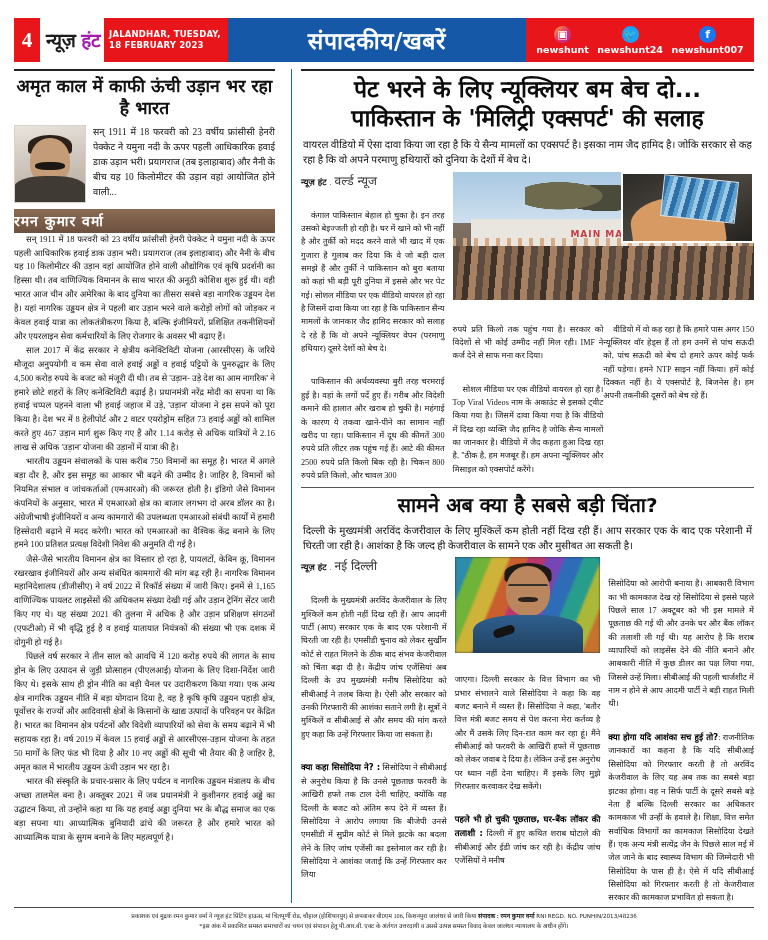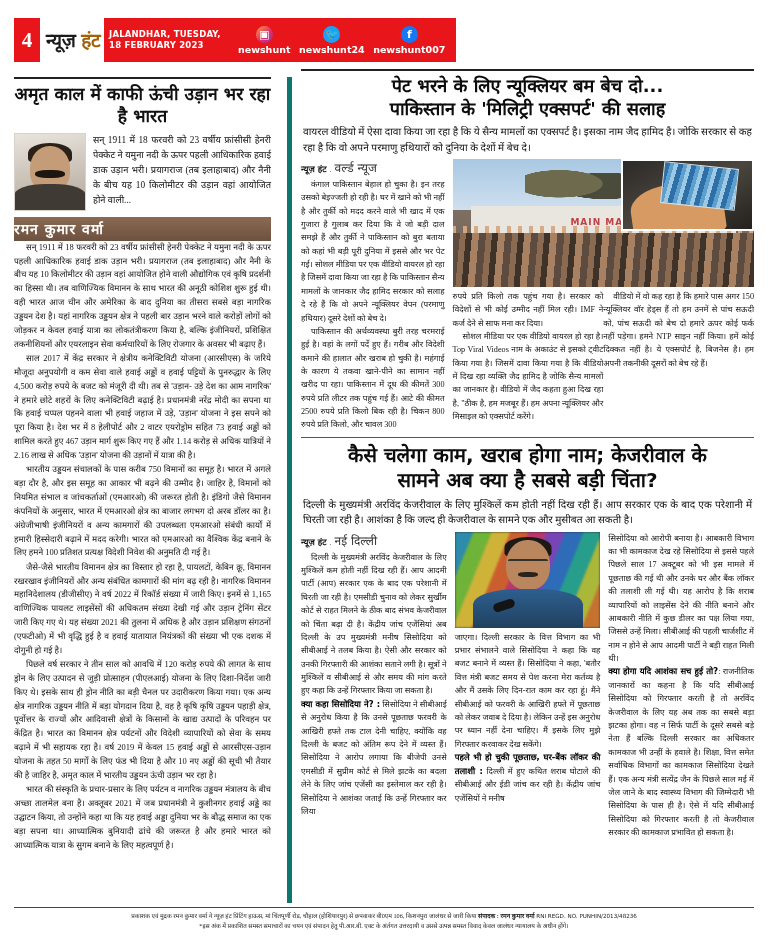--- a/index.html
+++ b/index.html
@@ -43,21 +43,21 @@
     padding: 0 4px 0 6px;
   }
   .mh-logo-txt {
     font-family: "DejaVu Sans", sans-serif;
     font-size: 19px;
     font-weight: bold;
     color: #1b1b1b;
     letter-spacing: -0.5px;
     white-space: nowrap;
   }
-  .mh-logo-txt .red { color: #a16207; }
+  .mh-logo-txt .red { color: #a21caf; }
   .mh-date {
     background: #e8161b;
     color: #fff;
     display: flex;
     flex-direction: column;
     justify-content: center;
     padding: 0 7px 0 5px;
     font-family: "DejaVu Sans", sans-serif;
     font-size: 8.5px;
     font-weight: bold;
@@ -113,22 +113,21 @@
 
   
   .content {
     display: flex;
     margin: 7px 14px 0 14px;
     height: 834px;
   }
   .col-left {
     width: 278px;
     padding-right: 16px;
-    border-right: 5px solid #0f766e;
-    margin-top: 8px;
+    border-right: 1px solid #0f766e;
   }
   .col-right {
     flex: 1;
     padding-left: 9px;
     display: flex;
     flex-direction: column;
   }
 
   
   .ed-rule-top { border-top: 2px solid #222; margin-bottom: 4px; }
@@ -211,21 +210,21 @@
     text-indent: 12px;
     margin-bottom: 0.5px;
   }
 
   
   .art { }
   .art-rule { border-top: 2px solid #222; margin-bottom: 4px; }
   .art-headline {
     font-family: "DejaVu Sans", sans-serif;
     font-weight: bold;
-    font-size: 18px;
+    font-size: 23px;
     line-height: 1.26;
     text-align: center;
     color: #0c0c0c;
   }
   .art-headline.small { font-size: 20px; }
   .art-standfirst {
     font-family: "Liberation Serif", serif;
     font-size: 10.2px;
     line-height: 1.5;
     text-align: justify;
@@ -256,20 +255,21 @@
     font-size: 12px;
     color: #333;
   }
   .art-col p {
     font-family: "Liberation Serif", serif;
     font-size: 8.2px;
     line-height: 1.63;
     text-align: justify;
     color: #141414;
     text-indent: 10px;
+    margin-top: 20px;
   }
   .art-col p.noind { text-indent: 0; }
   .subhead {
     font-family: "DejaVu Sans", sans-serif;
     font-size: 8.4px;
     font-weight: bold;
     color: #000;
   }
 
   
@@ -385,20 +385,21 @@
 
   <div class="masthead">
     <div class="mh-pageno">4</div>
     <div class="mh-logo">
       <div class="mh-logo-txt"><span>न्यूज़ </span><span class="red">हंट</span></div>
     </div>
     <div class="mh-date">
       <span>JALANDHAR, TUESDAY,</span>
       <span>18 FEBRUARY 2023</span>
     </div>
+    <div class="mh-title">संपादकीय/खबरें</div>
     <div class="mh-social">
       <div class="soc">
         <div class="soc-glyph soc-ig">▣</div>
         <div class="soc-name">newshunt</div>
       </div>
       <div class="soc">
         <div class="soc-glyph soc-tw">🐦</div>
         <div class="soc-name">newshunt24</div>
       </div>
       <div class="soc">
@@ -472,21 +473,20 @@
                 <p>वीडियो में वो कह रहा है कि हमारे पास अगर 150 न्यूक्लियर वॉर हेड्स हैं तो हम उनमें से पांच सऊदी को, पांच सऊदी को बेच दो हमारे ऊपर कोई फर्क नहीं पड़ेगा। हमने NTP साइन नहीं किया। हमें कोई दिक्कत नहीं है। ये एक्सपोर्ट है, बिजनेस है। हम अपनी तकनीकी दूसरों को बेच रहे हैं।</p>
               </div>
             </div>
           </div>
         </div>
       </div>
 
       <div class="divider-h"></div>
 
       <div class="art">
-        <div class="art-headline small">कैसे चलेगा काम, खराब होगा नाम; केजरीवाल के</div>
         <div class="art-headline small">सामने अब क्या है सबसे बड़ी चिंता?</div>
         <div class="art-standfirst">दिल्ली के मुख्यमंत्री अरविंद केजरीवाल के लिए मुश्किलें कम होती नहीं दिख रही हैं। आप सरकार एक के बाद एक परेशानी में घिरती जा रही है। आशंका है कि जल्द ही केजरीवाल के सामने एक और मुसीबत आ सकती है।</div>
         <div class="art-cols">
           <div class="art-col">
             <div class="byline">
               <span class="byline-brand">न्यूज़ हंट</span>
               <span class="byline-dot">.</span>
               <span class="byline-place">नई दिल्ली</span>
             </div>
             <p>दिल्ली के मुख्यमंत्री अरविंद केजरीवाल के लिए मुश्किलें कम होती नहीं दिख रही हैं। आप आदमी पार्टी (आप) सरकार एक के बाद एक परेशानी में घिरती जा रही है। एमसीडी चुनाव को लेकर सुर्खीम कोर्ट से राहत मिलने के ठीक बाद संभव केजरीवाल को चिंता बढ़ा दी है। केंद्रीय जांच एजेंसियां अब दिल्ली के उप मुख्यमंत्री मनीष सिसोदिया को सीबीआई ने तलब किया है। ऐसी और सरकार को उनकी गिरफ्तारी की आशंका सताने लगी है। सूत्रों ने मुश्किलें व सीबीआई से और समय की मांग करते हुए कहा कि उन्हें गिरफ्तार किया जा सकता है।</p>

